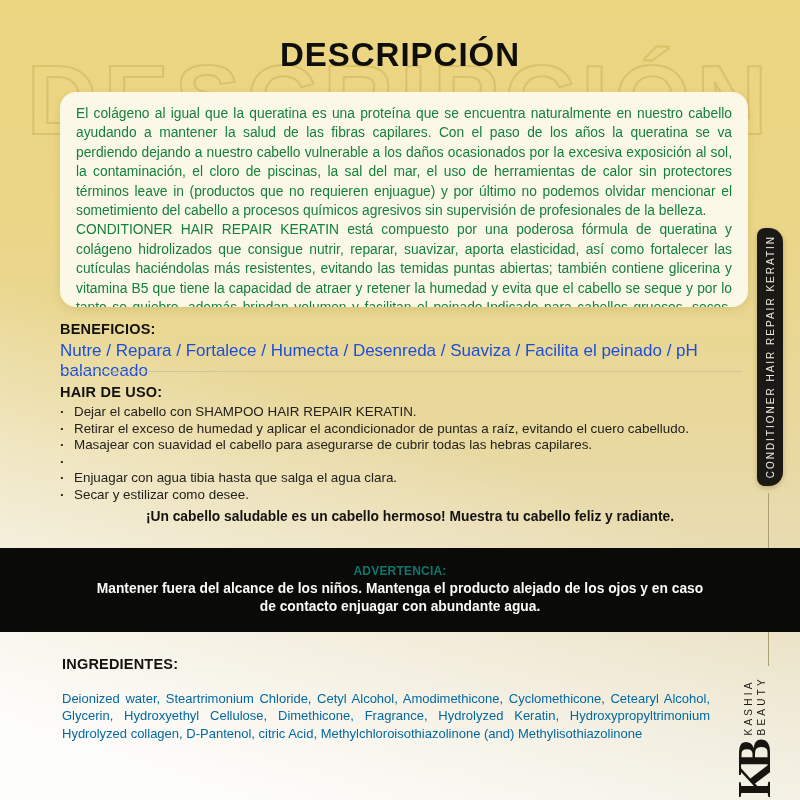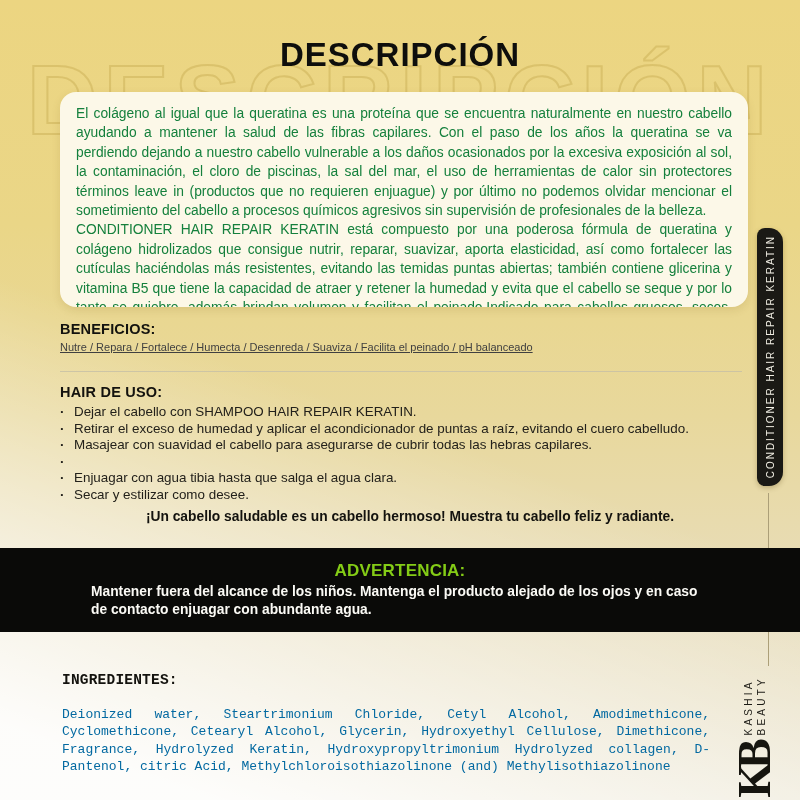--- a/index.html
+++ b/index.html
@@ -37,48 +37,48 @@
     padding:12px 16px;
     box-shadow:0 3px 8px rgba(120,90,20,0.14);
     z-index:2; overflow:hidden;
   }
   .desc-box p{
     font-size:13.8px; line-height:19.4px; text-align:justify; color:#15803d;
   }
 
   .benefits{ position:absolute; left:60px; top:321px; width:690px; z-index:2; }
   .sec-h{ font-size:14.5px; font-weight:800; color:#13120e; letter-spacing:0.2px; }
-  .benefits-text{ font-size:11px; margin-top:4px; color:#404040;text-decoration:underline; }
+  .benefits-text{ font-size:17px; margin-top:4px; color:#1d4ed8; }
 
   .divider{
     position:absolute; left:60px; top:371px; width:682px; height:1px;
     background:#c6bfa6; opacity:0.8; z-index:2;
   }
 
   .usage{ position:absolute; left:60px; top:384px; width:700px; z-index:2; }
   .usage ul{ list-style:none; margin-top:4px; }
   .usage li{ display:flex; font-size:13.4px; line-height:16.6px; color:#23211b; }
   .usage li .dot{ width:14px; flex:0 0 14px; text-align:left; font-weight:700; }
   .tagline{
     margin-top:5px; text-align:center; font-weight:800; font-size:13.8px; color:#13120e;
     width:700px;
   }
 
   .warning-band{
     position:absolute; left:0; top:548px; width:800px; height:84px;
     background:#0a0a08; z-index:3;
     display:flex; flex-direction:column; align-items:center; justify-content:center;
   }
-  .warning-band .sec-h{ color:#84cc16; font-size:17px; }
+  .warning-band .sec-h{ color:#0f766e; font-size:12px; }
   .warn-text{
-    margin-top:2px; max-width:618px; text-align:left;
+    margin-top:2px; max-width:618px; text-align:center;
     color:#fbfaf5; font-weight:700; font-size:13.8px; line-height:18.5px;
   }
 
-  .ingredients{ position:absolute; left:62px; top:672px; width:648px; z-index:2;font-family:Liberation Mono, monospace; }
+  .ingredients{ position:absolute; left:62px; top:656px; width:648px; z-index:2; }
   .ing-text{
     margin-top:18px; font-size:13px; line-height:17.4px; text-align:justify; color:#0369a1;
   }
 
   .side-line{
     position:absolute; left:768px; top:493px; width:1px; height:173px;
     background:#ac9f78; z-index:2;
   }
 
   .side-tab{

